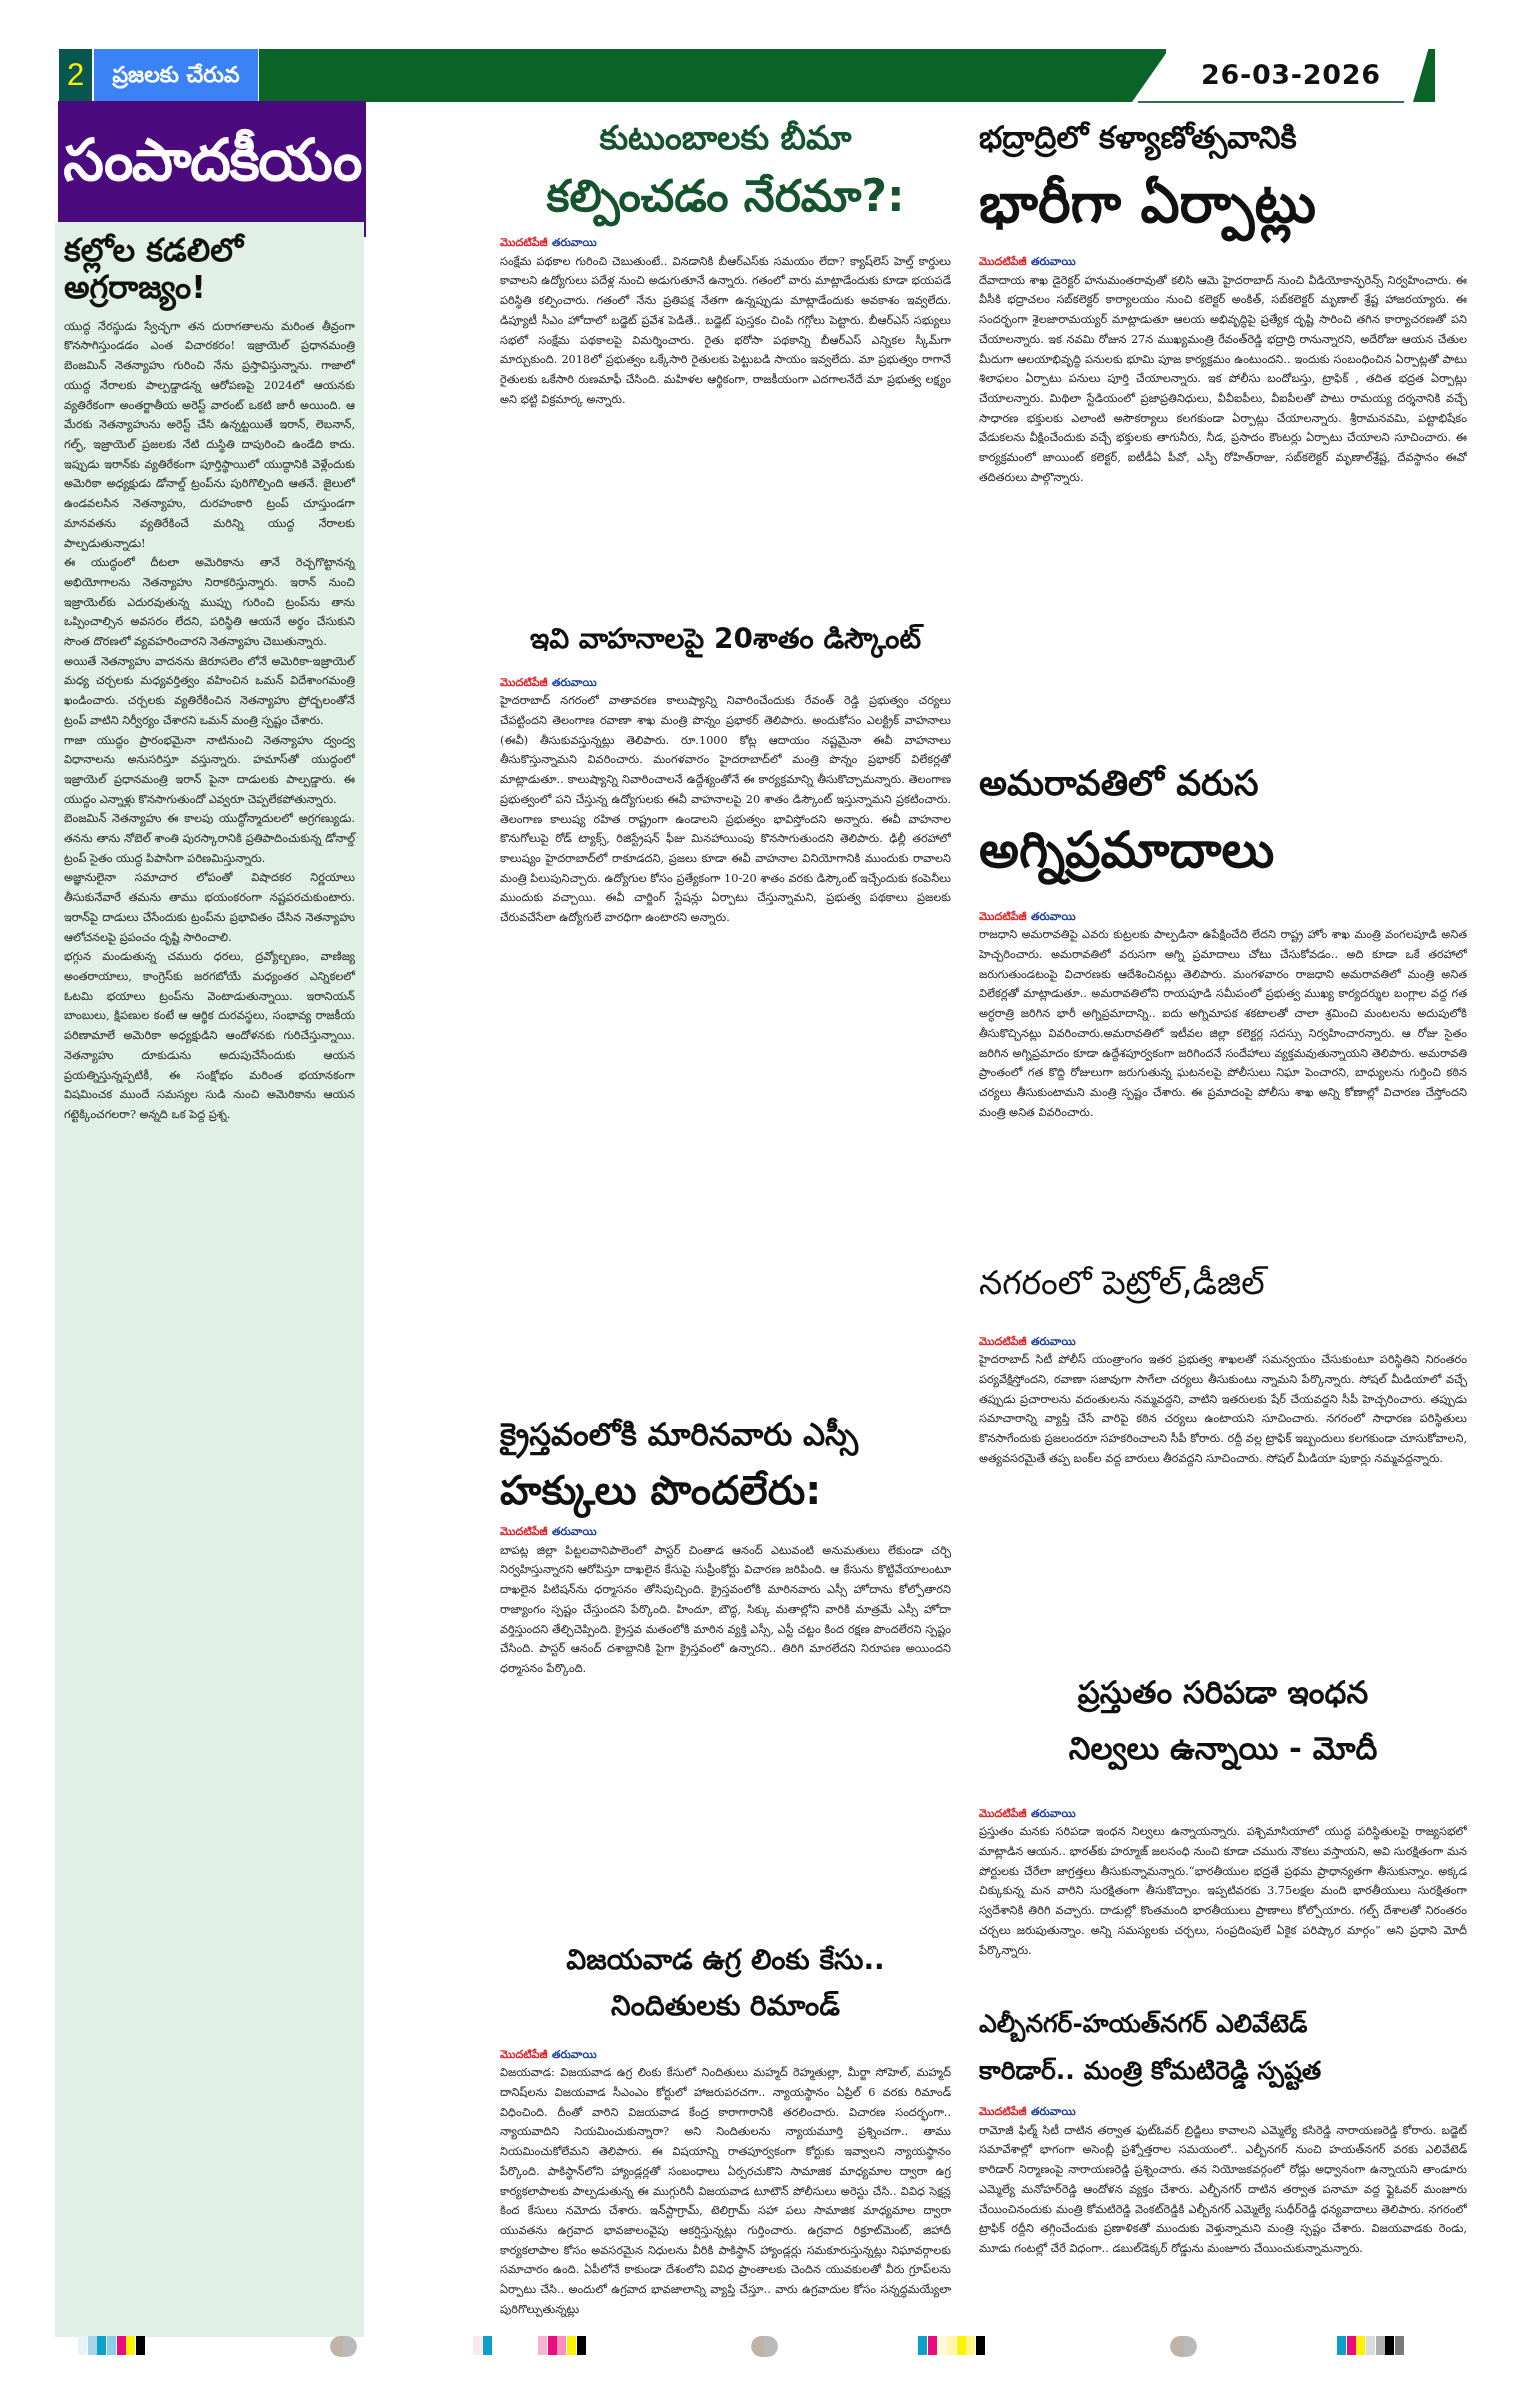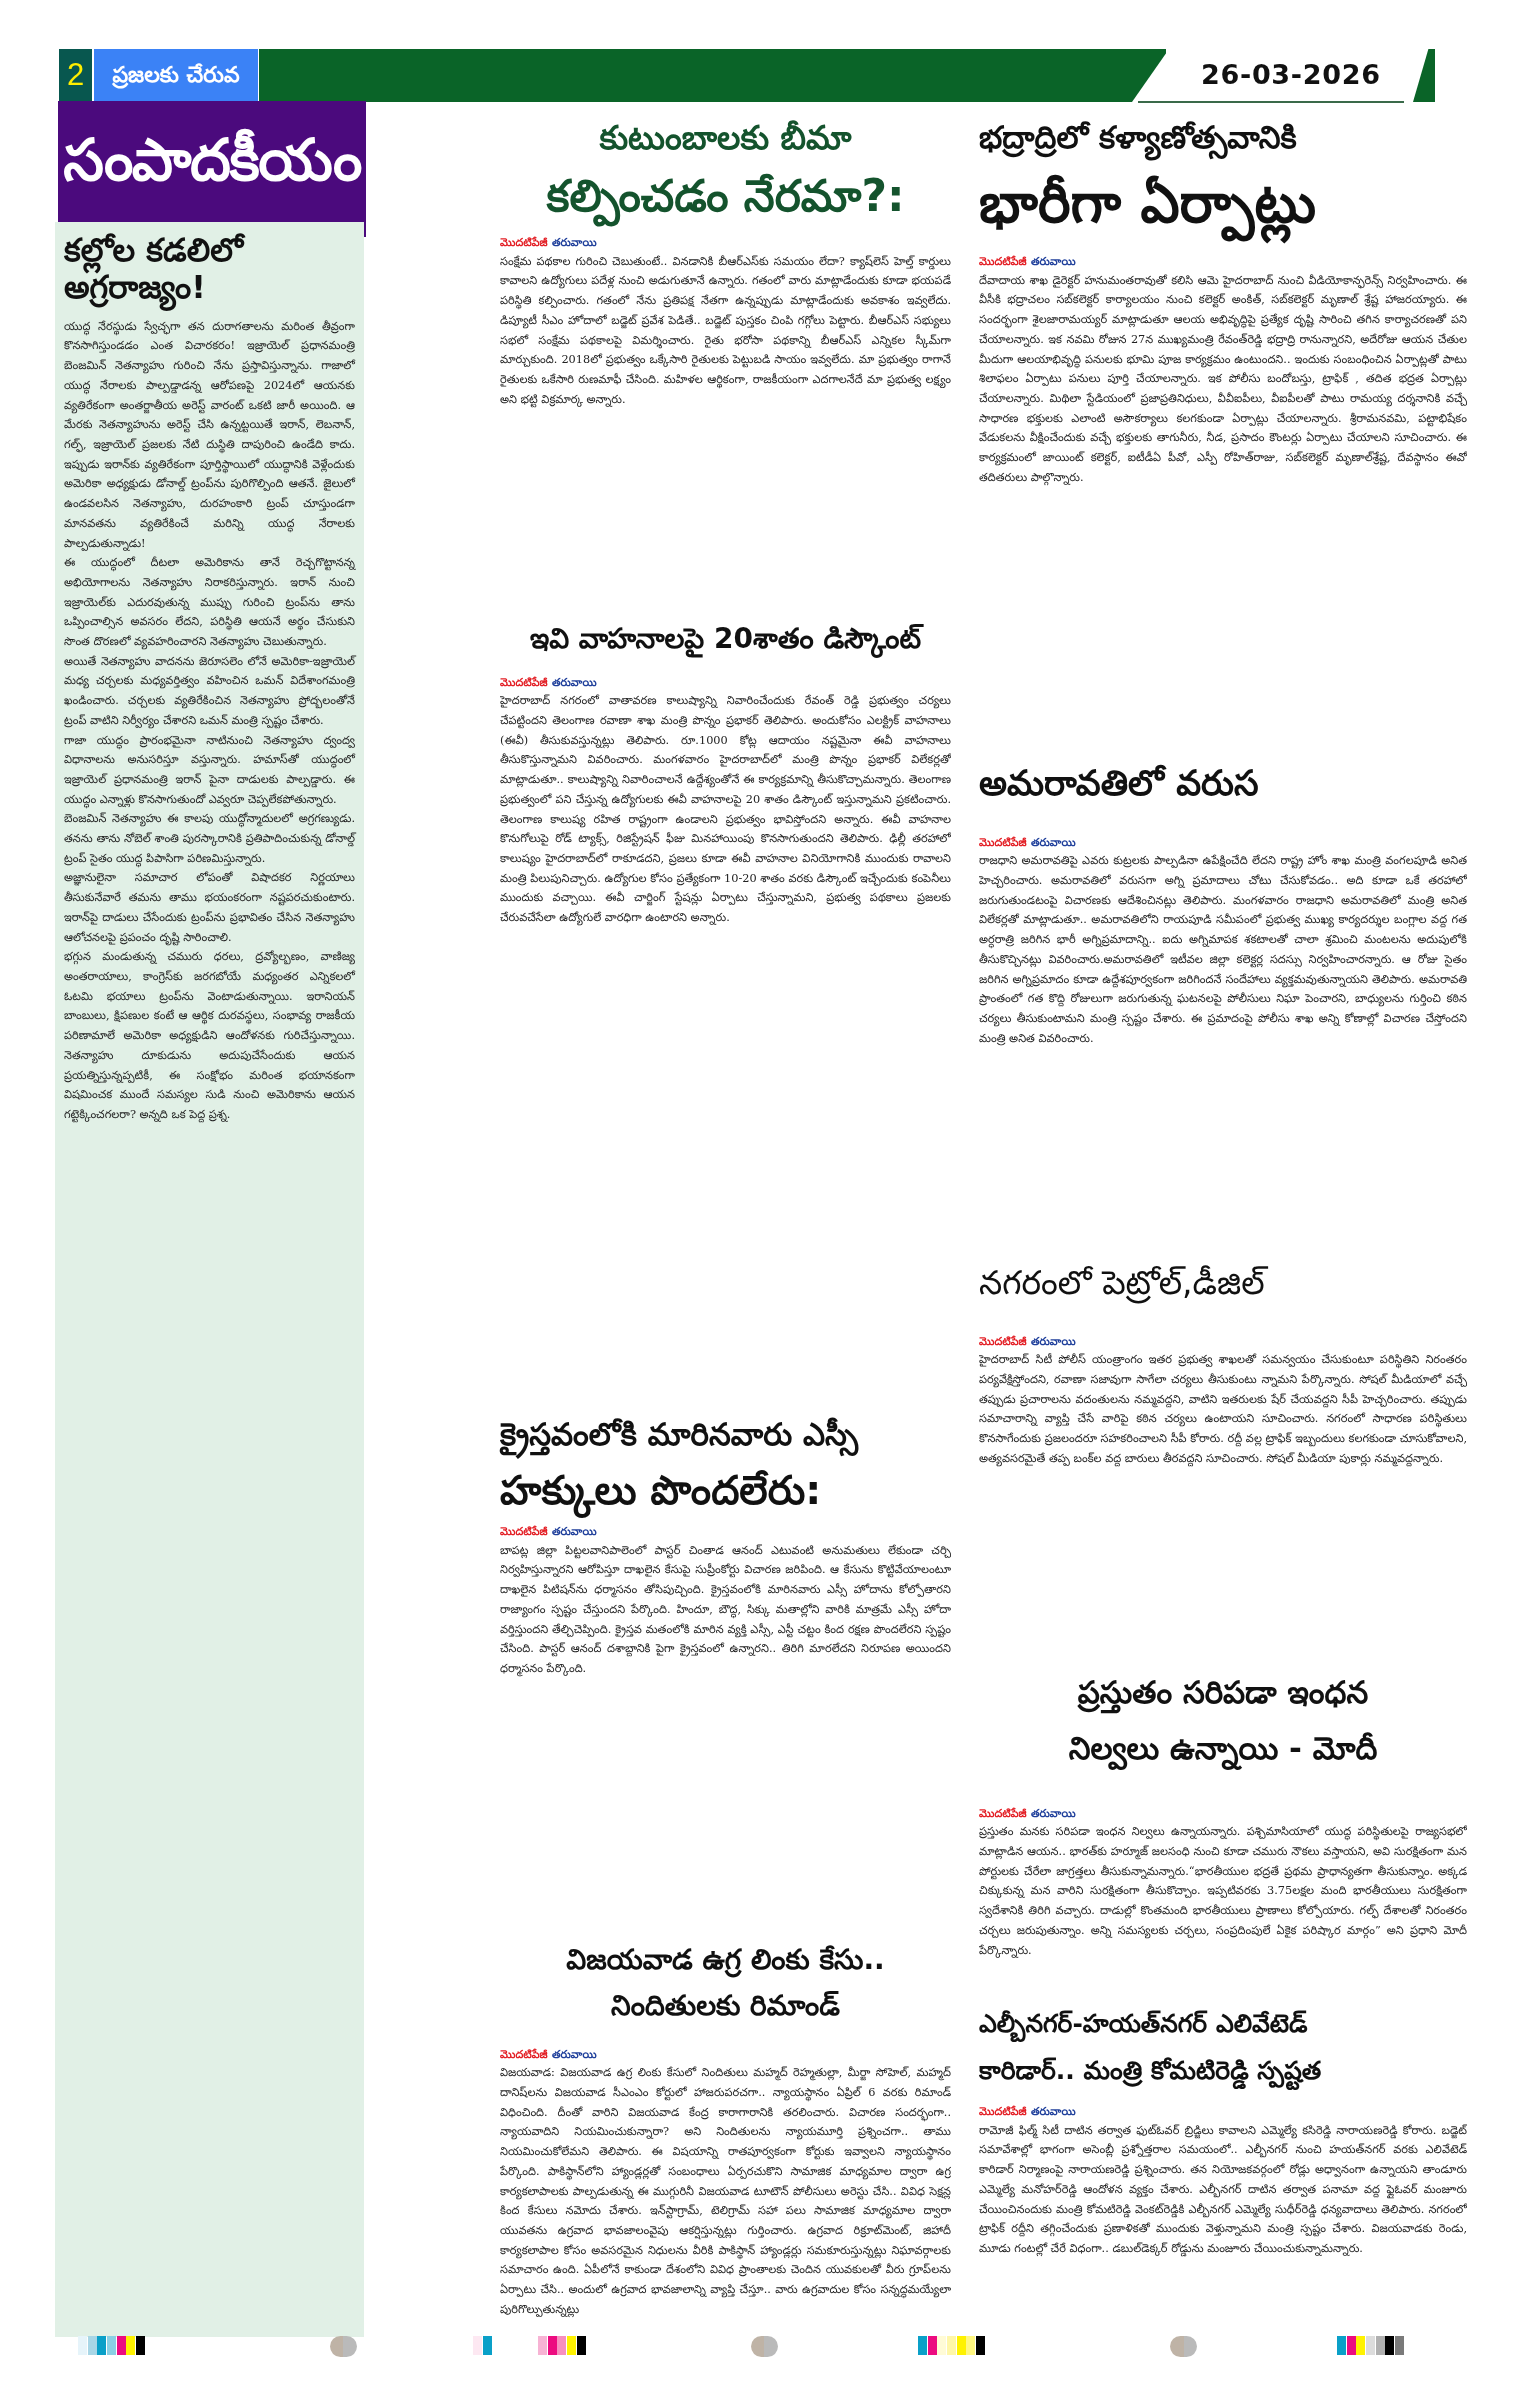--- a/index.html
+++ b/index.html
@@ -115,20 +115,21 @@
   <div class="head-black" style="font-size:31px; line-height:52px;">భద్రాద్రిలో కళ్యాణోత్సవానికి</div>
   <div class="head-black" style="font-size:55px; line-height:81px;">భారీగా ఏర్పాట్లు</div>
   <div class="byline" style="margin-top:10.4px;">
     <span class="b-red">మొదటిపేజీ</span><span class="b-blue">తరువాయి</span>
   </div>
   <div class="body-text" style="height:429px; overflow:hidden;">దేవాదాయ శాఖ డైరెక్టర్ హనుమంతరావుతో కలిసి ఆమె హైదరాబాద్ నుంచి వీడియోకాన్ఫరెన్స్ నిర్వహించారు. ఈ వీసీకి భద్రాచలం సబ్‌కలెక్టర్ కార్యాలయం నుంచి కలెక్టర్ అంకిత్, సబ్‌కలెక్టర్ మృణాల్ శ్రేష్ట హాజరయ్యారు. ఈ సందర్భంగా శైలజారామయ్యర్ మాట్లాడుతూ ఆలయ అభివృద్ధిపై ప్రత్యేక దృష్టి సారించి తగిన కార్యాచరణతో పని చేయాలన్నారు. ఇక నవమి రోజున 27న ముఖ్యమంత్రి రేవంత్‌రెడ్డి భద్రాద్రి రానున్నారని, అదేరోజు ఆయన చేతుల మీదుగా ఆలయాభివృద్ధి పనులకు భూమి పూజ కార్యక్రమం ఉంటుందని.. ఇందుకు సంబంధించిన ఏర్పాట్లతో పాటు శిలాఫలం ఏర్పాటు పనులు పూర్తి చేయాలన్నారు. ఇక పోలీసు బందోబస్తు, ట్రాఫిక్ , తదిత భద్రత ఏర్పాట్లు చేయాలన్నారు. మిథిలా స్టేడియంలో ప్రజాప్రతినిధులు, వీవీఐపీలు, వీఐపీలతో పాటు రామయ్య దర్శనానికి వచ్చే సాధారణ భక్తులకు ఎలాంటి అసౌకర్యాలు కలగకుండా ఏర్పాట్లు చేయాలన్నారు. శ్రీరామనవమి, పట్టాభిషేకం వేడుకలను వీక్షించేందుకు వచ్చే భక్తులకు తాగునీరు, నీడ, ప్రసాదం కౌంటర్లు ఏర్పాటు చేయాలని సూచించారు. ఈ కార్యక్రమంలో జాయింట్ కలెక్టర్, ఐటీడీఏ పీవో, ఎస్పీ రోహిత్‌రాజు, సబ్‌కలెక్టర్ మృణాల్‌శ్రేష్ట, దేవస్థానం ఈవో తదితరులు పాల్గొన్నారు.</div>
 </div>
 
 <div class="article col3" style="top:754px;">
   <div class="head-black" style="font-size:35px; line-height:59px;">అమరావతిలో వరుస</div>
+  <div class="head-black" style="font-size:50px; line-height:74px;">అగ్నిప్రమాదాలు</div>
   <div class="byline" style="margin-top:22px;">
     <span class="b-red">మొదటిపేజీ</span><span class="b-blue">తరువాయి</span>
   </div>
   <div class="body-text" style="height:325px; overflow:hidden;">రాజధాని అమరావతిపై ఎవరు కుట్రలకు పాల్పడినా ఉపేక్షించేది లేదని రాష్ట్ర హోం శాఖ మంత్రి వంగలపూడి అనిత హెచ్చరించారు. అమరావతిలో వరుసగా అగ్ని ప్రమాదాలు చోటు చేసుకోవడం.. అది కూడా ఒకే తరహాలో జరుగుతుండటంపై విచారణకు ఆదేశించినట్లు తెలిపారు. మంగళవారం రాజధాని అమరావతిలో మంత్రి అనిత విలేకర్లతో మాట్లాడుతూ.. అమరావతిలోని రాయపూడి సమీపంలో ప్రభుత్వ ముఖ్య కార్యదర్శుల బంగ్లాల వద్ద గత అర్ధరాత్రి జరిగిన భారీ అగ్నిప్రమాదాన్ని.. ఐదు అగ్నిమాపక శకటాలతో చాలా శ్రమించి మంటలను అదుపులోకి తీసుకొచ్చినట్లు వివరించారు.అమరావతిలో ఇటీవల జిల్లా కలెక్టర్ల సదస్సు నిర్వహించారన్నారు. ఆ రోజు సైతం జరిగిన అగ్నిప్రమాదం కూడా ఉద్దేశపూర్వకంగా జరిగిందనే సందేహాలు వ్యక్తమవుతున్నాయని తెలిపారు. అమరావతి ప్రాంతంలో గత కొద్ది రోజులుగా జరుగుతున్న ఘటనలపై పోలీసులు నిఘా పెంచారని, బాధ్యులను గుర్తించి కఠిన చర్యలు తీసుకుంటామని మంత్రి స్పష్టం చేశారు. ఈ ప్రమాదంపై పోలీసు శాఖ అన్ని కోణాల్లో విచారణ చేస్తోందని మంత్రి అనిత వివరించారు.</div>
 </div>
 
 <div class="article col3" style="top:1253px;">
   <div class="head-black" style="font-size:33px; line-height:59px; font-weight:normal;">నగరంలో పెట్రోల్,డీజిల్</div>
   <div class="byline" style="margin-top:22px;">
     <span class="b-red">మొదటిపేజీ</span><span class="b-blue">తరువాయి</span>

